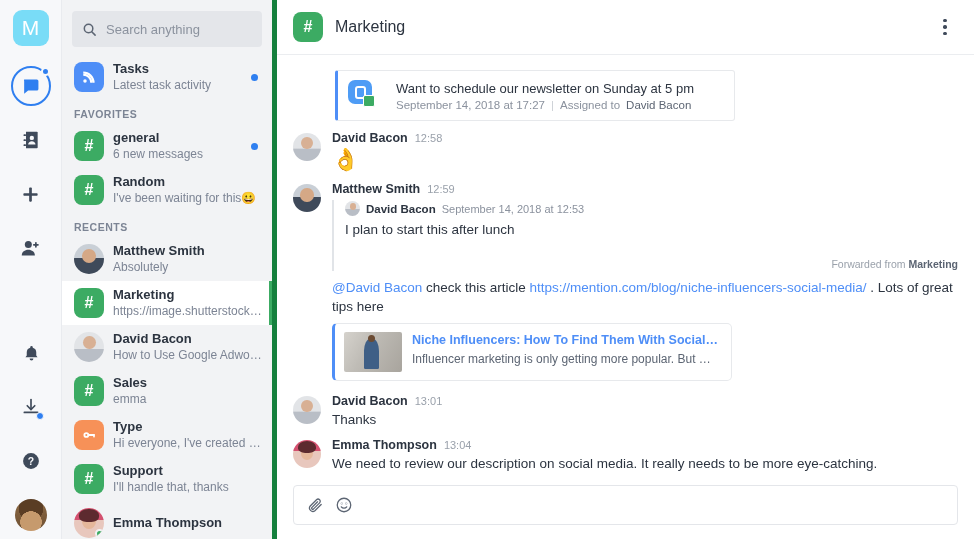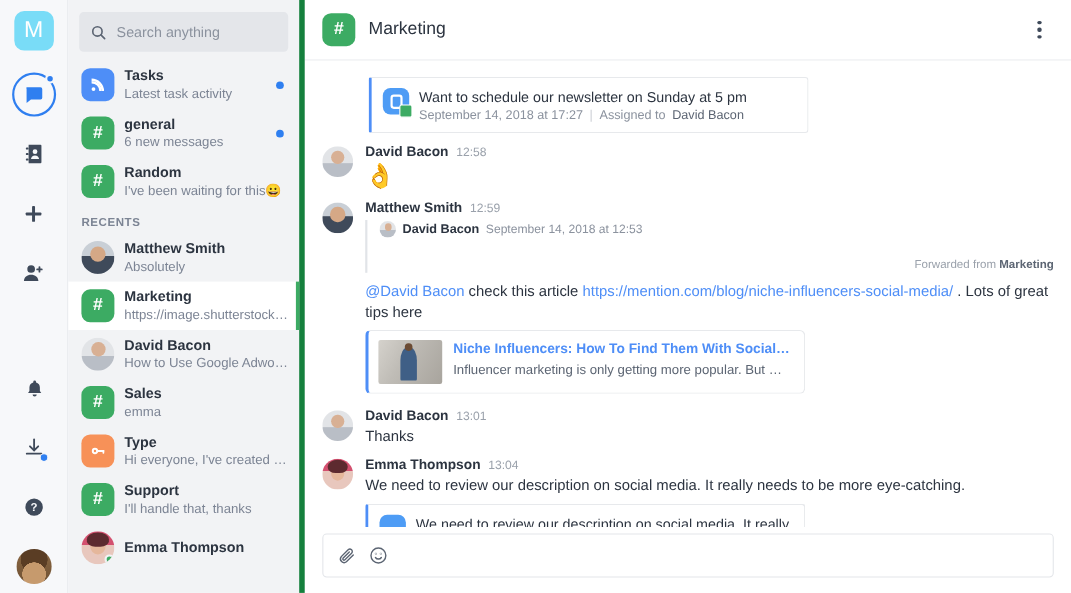--- a/index.html
+++ b/index.html
@@ -132,21 +132,21 @@
     display:flex;align-items:center;justify-content:center;color:#fff;font-size:16px;font-weight:bold;}
   .hdr-title { font-size: 16px; color: #2c3440; flex:1 1 auto;}
   .kebab { width: 26px; height: 26px; display:flex;flex-direction:column;align-items:center;justify-content:center;gap:3px; cursor:pointer;}
   .kebab i { width:3.5px;height:3.5px;border-radius:50%;background:#3f4a5a;display:block;}
 
   .messages { flex: 1 1 auto; overflow: hidden; padding: 10px 16px 4px 16px; }
 
   .task-card {
     border: 1px solid #e7e9ec; border-left: 3px solid #4e8ef7;
     border-radius: 3px; background: #fff;
-    padding: 9px 12px 9px 10px; display: flex; gap: 9px; align-items: flex-start;
+    padding: 9px 12px 9px 10px; display: flex; gap: 24px; align-items: flex-start;
     margin: 5px 0 10px 42px; max-width: 400px;
   }
   .task-ico {
     width: 24px; height: 24px; border-radius: 7px; background: #4e9cf5; flex:0 0 24px;
     display:flex;align-items:center;justify-content:center; position: relative;
   }
   .task-ico span { width:11px;height:13px;border-radius:3px;border:2px solid #fff;display:block;}
   .task-ico::after{
     content:''; position:absolute; right:-3px; bottom:-3px; width:10px;height:10px;border-radius:2px;
     background:#3cab63; border:1.5px solid #fff;
@@ -320,20 +320,21 @@
           <path d="M3.4 3.6a17 17 0 0 1 17 17h-3.3A13.7 13.7 0 0 0 3.4 6.9z"></path>
         </svg>
       </div>
       <div class="ch-text">
         <div class="ch-name">Tasks</div>
         <div class="ch-sub">Latest task activity</div>
       </div>
       <span class="blue-dot"></span>
     </div>
 
+    <div class="section-label">FAVORITES</div>
 
     <div class="ch-item">
       <div class="ch-ico green">#</div>
       <div class="ch-text">
         <div class="ch-name">general</div>
         <div class="ch-sub">6 new messages</div>
       </div>
       <span class="blue-dot"></span>
     </div>
 
@@ -471,20 +472,21 @@
           </div>
 
           <div class="quote">
             <div class="q-head">
               <span class="q-av">
                   <span class="face f-david" style="display:block;width:100%;height:100%"></span>
                 </span>
               <span class="q-author">David Bacon</span>
               <span class="q-time">September 14, 2018 at 12:53</span>
             </div>
+            <div class="q-text">I plan to start this after lunch</div>
             <div class="q-fwd">
               <span>Forwarded from</span>
               <b>Marketing</b>
             </div>
           </div>
 
           <div class="msg-text">
             <span class="mention">@David Bacon</span><span> check this article </span><a class="link-blue" href="#">https://mention.com/blog/niche-influencers-social-media/</a><span> . Lots of great tips here</span>
           </div>
 

